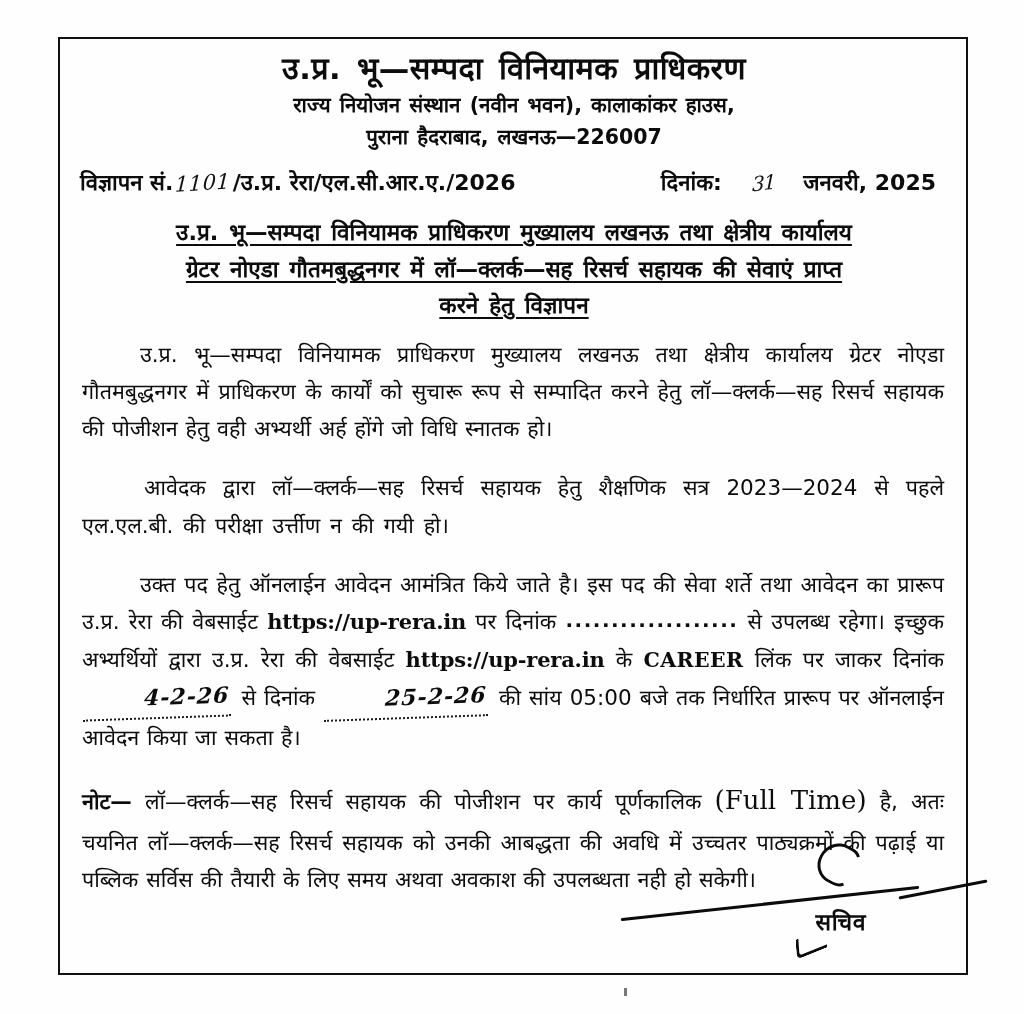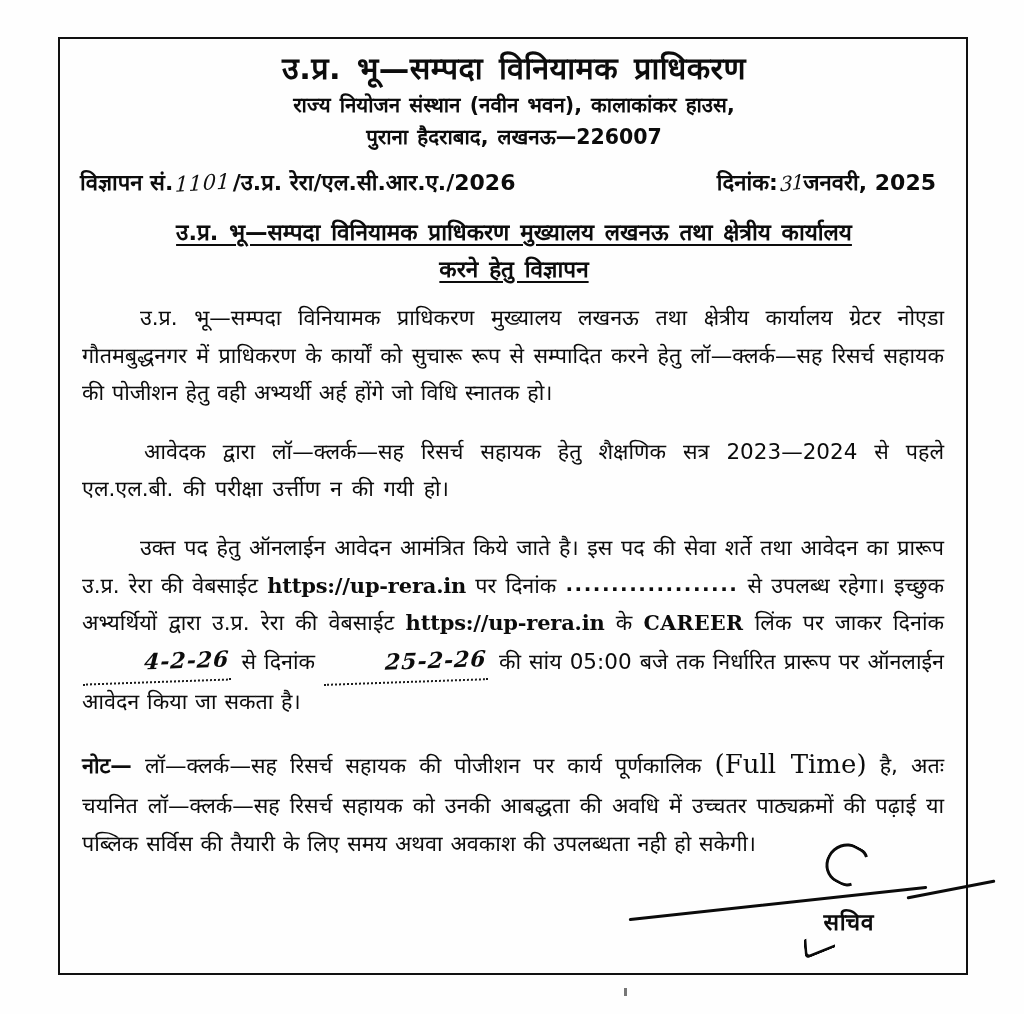--- a/index.html
+++ b/index.html
@@ -74,21 +74,21 @@
     font-family: "DejaVu Sans", sans-serif;
     font-size: 22px;
     font-weight: 700;
     padding: 0 6px 0 0;
   }
   .ref-left, .ref-right {
     white-space: nowrap;
     display: flex;
     align-items: baseline;
   }
-  .ref-right { padding-right: 6px; }
+  .ref-right { padding-right: 6px; gap: 28px; }
 
   
   .ink {
     font-family: "DejaVu Serif", serif;
     font-weight: 400;
     font-style: italic;
     font-size: 21px;
     color: #101010;
     transform: rotate(-3.5deg) skewX(-6deg);
     display: inline-block;
@@ -176,21 +176,21 @@
   .dots-blank {
     letter-spacing: 1.5px;
     font-weight: 700;
     font-size: 20px;
     vertical-align: 2px;
   }
 
   
   .sign-zone {
     position: absolute;
-    right: 26px;
+    right: 34px;
     bottom: 12px;
     width: 330px;
     height: 118px;
   }
   .sign-label {
     position: absolute;
     right: 66px;
     bottom: 24px;
     font-family: "DejaVu Sans", sans-serif;
     font-size: 23px;
@@ -268,20 +268,21 @@
         </div>
         <div class="ref-right">
           <span>दिनांक:</span>
             <span class="ink ink-date-top">31</span>
             <span>जनवरी, 2025</span>
         </div>
       </div>
 
       <div class="subject">
         <span class="sline">उ.प्र. भू—सम्पदा विनियामक प्राधिकरण मुख्यालय लखनऊ तथा क्षेत्रीय कार्यालय</span>
+        <span class="sline">ग्रेटर नोएडा गौतमबुद्धनगर में लॉ—क्लर्क—सह रिसर्च सहायक की सेवाएं प्राप्त</span>
         <span class="sline short">करने हेतु विज्ञापन</span>
       </div>
 
       <p class="para indent">उ.प्र. भू—सम्पदा विनियामक प्राधिकरण मुख्यालय लखनऊ तथा क्षेत्रीय कार्यालय ग्रेटर नोएडा गौतमबुद्धनगर में प्राधिकरण के कार्यों को सुचारू रूप से सम्पादित करने हेतु लॉ—क्लर्क—सह रिसर्च सहायक की पोजीशन हेतु वही अभ्यर्थी अर्ह होंगे जो विधि स्नातक हो।</p>
 
       <p class="para bold-para">आवेदक द्वारा लॉ—क्लर्क—सह रिसर्च सहायक हेतु शैक्षणिक सत्र 2023—2024 से पहले एल.एल.बी. की परीक्षा उर्त्तीण न की गयी हो।</p>
 
       <p class="para indent"><span>उक्त पद हेतु ऑनलाईन आवेदन आमंत्रित किये जाते है। इस पद की सेवा शर्ते तथा आवेदन का प्रारूप उ.प्र. रेरा की वेबसाईट </span><span class="url">https://up-rera.in</span><span> पर दिनांक </span><span class="dots-blank">...................</span><span> से उपलब्ध रहेगा। इच्छुक अभ्यर्थियों द्वारा उ.प्र. रेरा की वेबसाईट </span><span class="url">https://up-rera.in</span><span> के </span><span class="latin-serif-b">CAREER</span><span> लिंक पर जाकर दिनांक </span><span class="ink-dotted">4-2-26</span><span> से दिनांक </span><span class="ink-dotted">25-2-26</span><span> की सांय 05:00 बजे तक निर्धारित प्रारूप पर ऑनलाईन आवेदन किया जा सकता है।</span></p>
 
       <p class="para note-para"><span class="b">नोट—</span><span> लॉ—क्लर्क—सह रिसर्च सहायक की पोजीशन पर कार्य पूर्णकालिक </span><span class="latin-serif">(Full Time)</span><span> है, अतः चयनित लॉ—क्लर्क—सह रिसर्च सहायक को उनकी आबद्धता की अवधि में उच्चतर पाठ्यक्रमों की पढ़ाई या पब्लिक सर्विस की तैयारी के लिए समय अथवा अवकाश की उपलब्धता नही हो सकेगी।</span></p>

